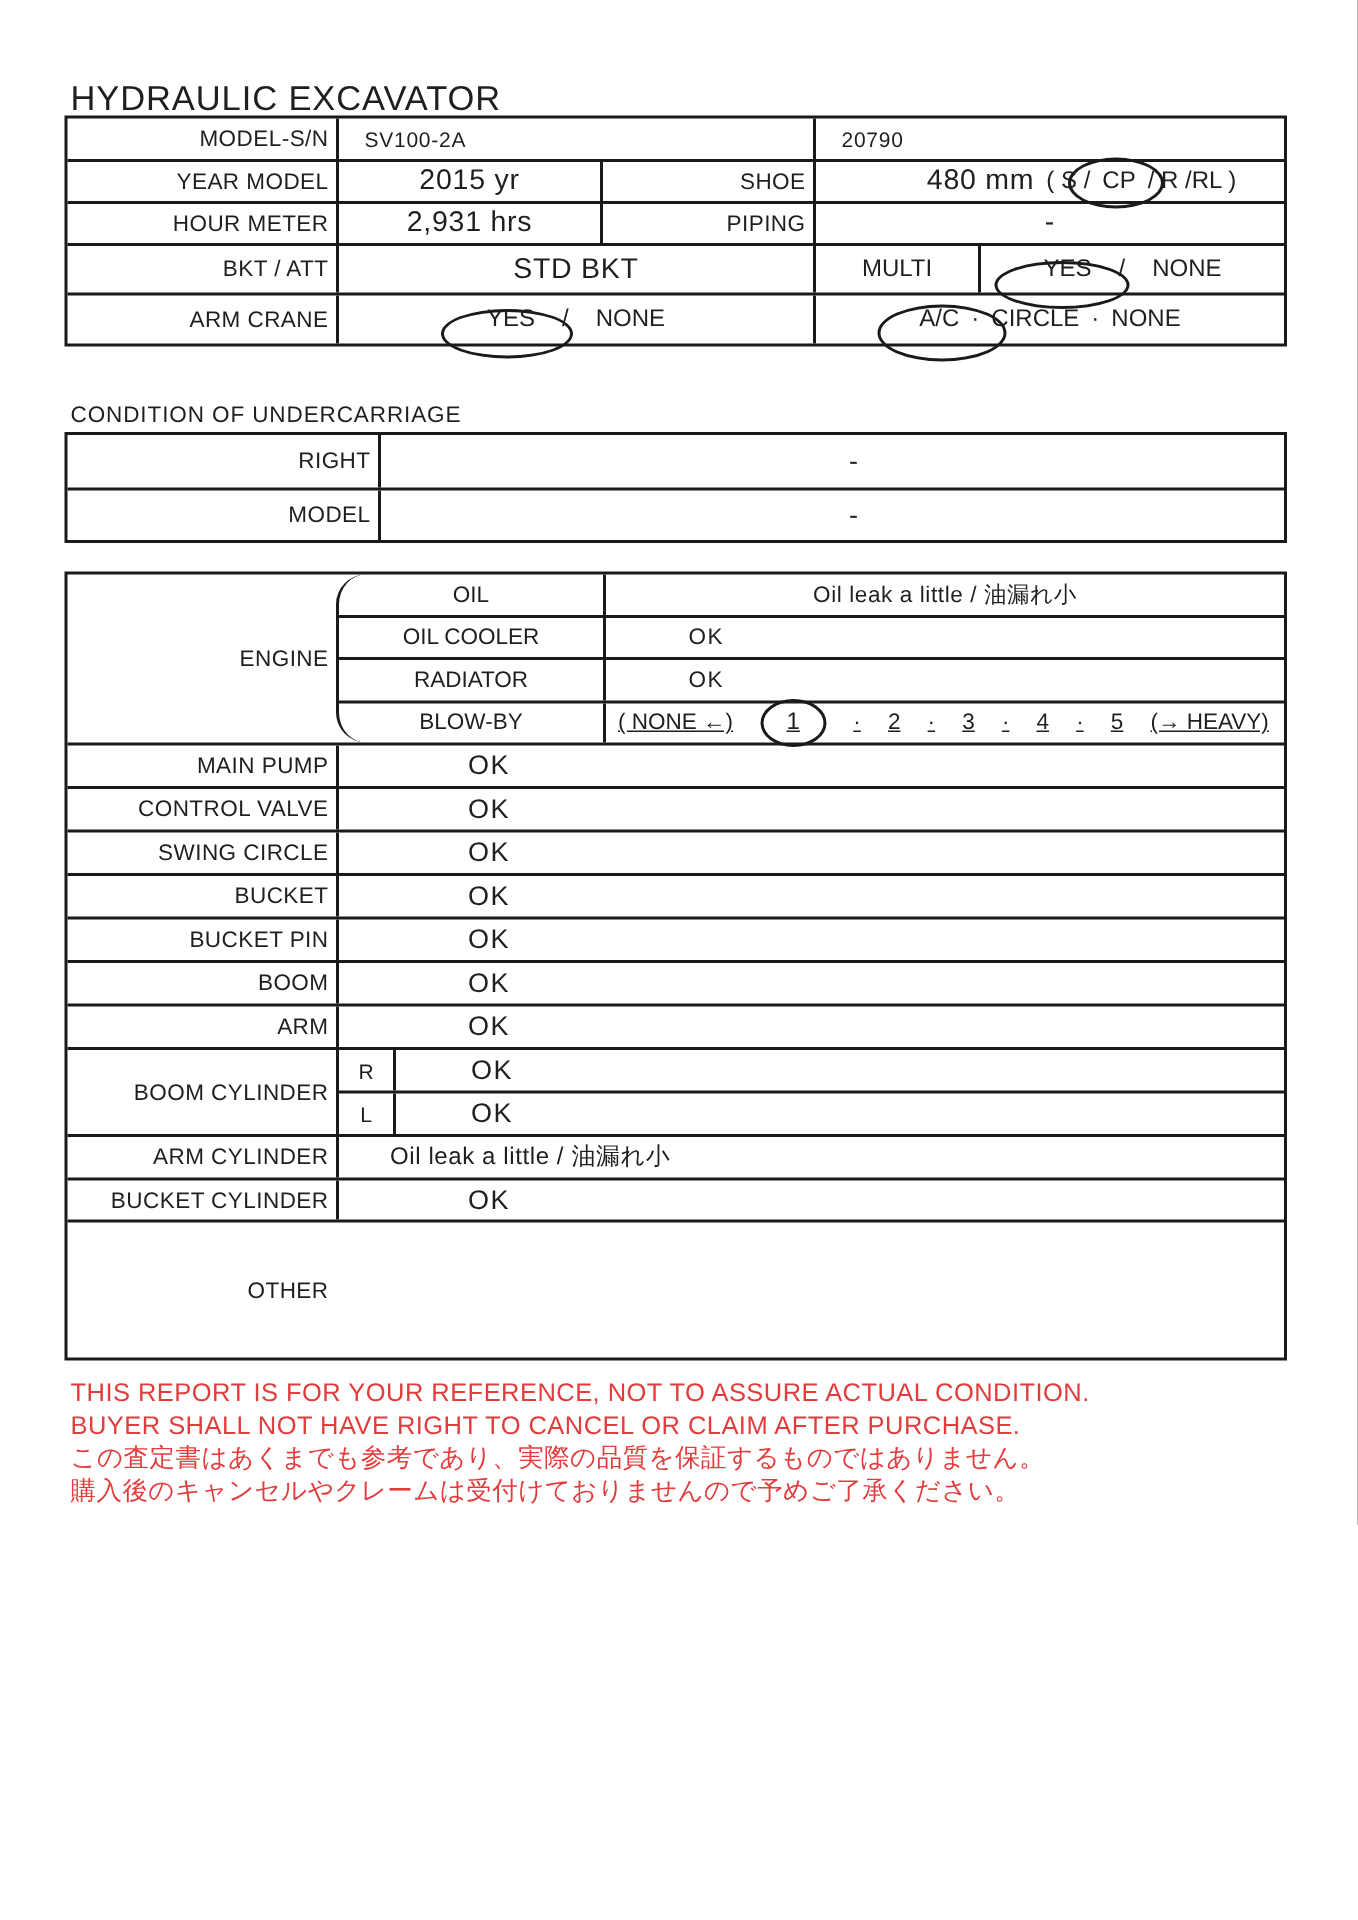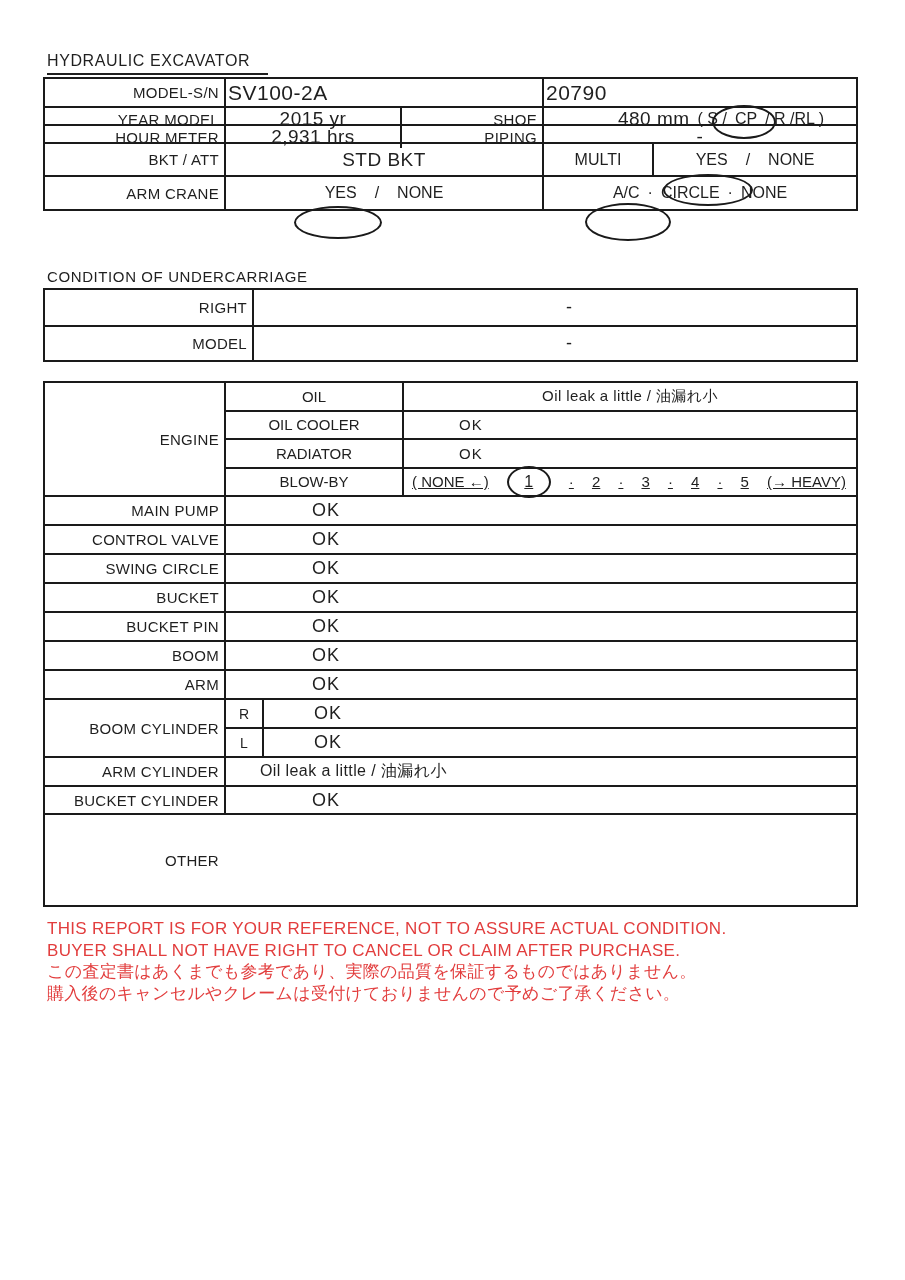--- a/index.html
+++ b/index.html
@@ -6,53 +6,53 @@
   html,body { background:#888; }
   .page {
     position:relative; width:905px; height:1280px; background:#ffffff;
     font-family:"Liberation Sans", sans-serif; color:#1f1f1f; margin:0 auto;
     overflow:hidden;
   }
   .heading {
     position:absolute; left:47px; font-size:17px; letter-spacing:.6px;
     border-bottom:2px solid #1f1f1f; padding:0 18px 3px 0; white-space:nowrap;
   }
-  .t-title { top:52px; font-size:16px; }
+  .t-title { top:52px; font-size:23px; }
   .u-title { top:268px; font-size:15px; }
 
   .tbl { position:absolute; left:43px; width:815px; border:2px solid #1a1a1a; background:#fff; }
   .row { display:grid; border-top:2px solid #1a1a1a; }
   .row:first-child { border-top:none; }
   .cell { display:flex; align-items:center; border-left:2px solid #1a1a1a; overflow:visible; }
   .cell:first-child { border-left:none; }
   .lab { justify-content:flex-end; padding-right:5px; font-size:15px; letter-spacing:.3px; }
   .ctr { justify-content:center; }
-  .big { font-size:21px; padding-left:2px; letter-spacing:.5px; }
+  .big { font-size:14px; padding-left:17px; letter-spacing:.5px; }
   .val { font-size:19px; letter-spacing:.5px; }
   .ok  { font-size:18px; letter-spacing:1px; }
   .gap8  > * { margin-right:8px; }  .gap8  > *:last-child { margin-right:0; }
   .gap18 > * { margin-right:18px; } .gap18 > *:last-child { margin-right:0; }
   .small { font-size:16px; }
 
   
   #spec { top:77px; }
   #spec .r1 { grid-template-columns:179px 318px 314px; height:27px; }
-  #spec .rb { grid-template-columns:179px 176px 142px 314px; height:18px; }
+  #spec .rb { grid-template-columns:179px 176px 142px 314px; height:28px; }
   #spec .rc { grid-template-columns:179px 318px 110px 204px; height:33px; }
   #spec .ra { grid-template-columns:179px 318px 314px; height:34px; }
 
   
   #under { top:288px; }
   #under .row { grid-template-columns:179px 632px; height:35px;padding-left:28px; }
   #under .dash { font-size:18px; }
 
   
   #insp { top:381px; }
   .eng-block { display:grid; grid-template-columns:179px 632px; height:112px; }
-  .eng-right { display:flex; flex-direction:column; border-left:2px solid #1a1a1a; }
+  .eng-right { display:flex; flex-direction:column; border-left:2px solid #1a1a1a;border-radius:20px; }
   .eng-row { flex:1; display:grid; grid-template-columns:176px 454px; border-top:2px solid #1a1a1a; }
   .eng-row:first-child { border-top:none; }
   .eng-row .cell { font-size:15px; }
   .simple { grid-template-columns:179px 632px; height:29px; }
   .okpad  { padding-left:86px; }
   .okpad2 { padding-left:55px; }
   .boom-block { display:grid; grid-template-columns:179px 632px; height:58px; border-top:2px solid #1a1a1a; }
   .boom-right { display:flex; flex-direction:column; border-left:2px solid #1a1a1a; }
   .boom-row { flex:1; display:grid; grid-template-columns:36px 594px; border-top:2px solid #1a1a1a; }
   .boom-row:first-child { border-top:none; }

